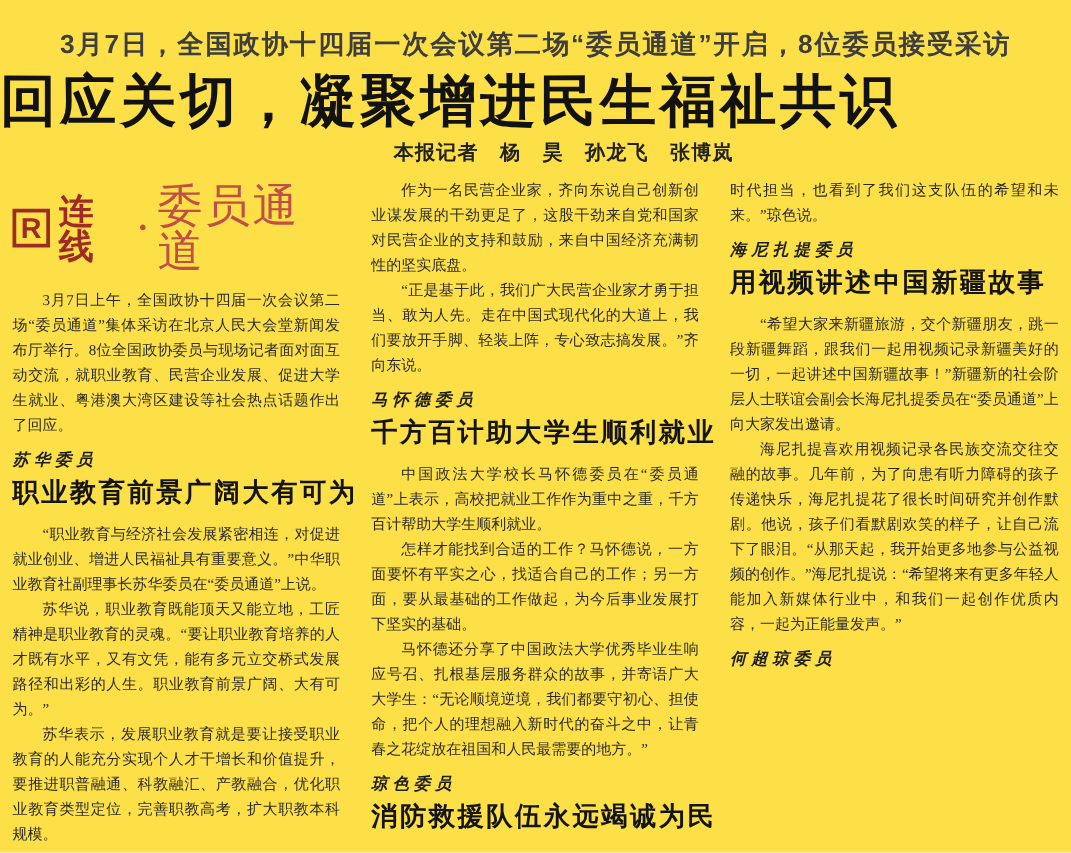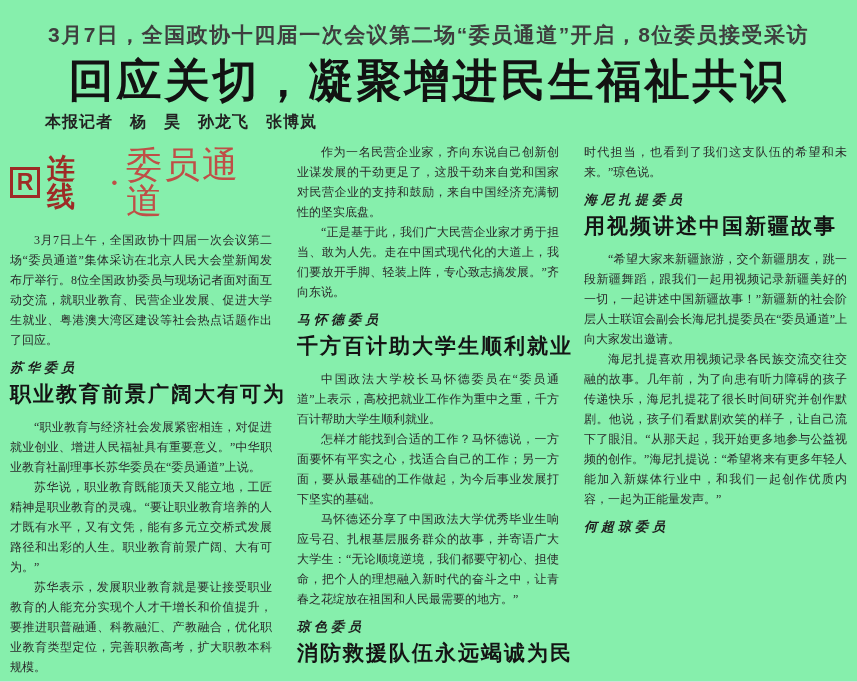--- a/index.html
+++ b/index.html
@@ -2,46 +2,46 @@
 <html><head>
 <meta charset="utf-8">
 <style>
   * { margin: 0; padding: 0; box-sizing: border-box; }
   html, body { background: #ffffff; }
   .page {
     position: relative;
     width: 857px;
     height: 682px;
     margin: 0 auto;
-    background: #86efac;
+    background: #fde047;
     overflow: hidden;
     font-family: "Liberation Serif", "DejaVu Serif", serif;
     color: #2b2b2b;
     border-bottom: 1px solid #d9d9d9;
   }
   .kicker {
     margin-top: 21px;
     text-align: center;
     font-family: "Liberation Sans", "DejaVu Sans", sans-serif;
     font-size: 21px;
     font-weight: 600;
     letter-spacing: 1.5px;
     color: #3e3e3e;
   }
   .headline {
     margin: 7px 0 4px;
-    text-align: center;
     font-family: "Liberation Serif", "DejaVu Serif", serif;
     font-size: 45px;
     font-weight: 900;
     letter-spacing: 3px;
     color: #121212;
     line-height: 1.15;
   }
   .byline {
+    text-align: center;
     font-size: 16px;
     font-weight: 700;
     letter-spacing: 1px;
     color: #222;
     margin-bottom: 9px;
     padding-left: 45px;
   }
   .columns {
     display: grid;
     grid-template-columns: 262px 262px 263px;

